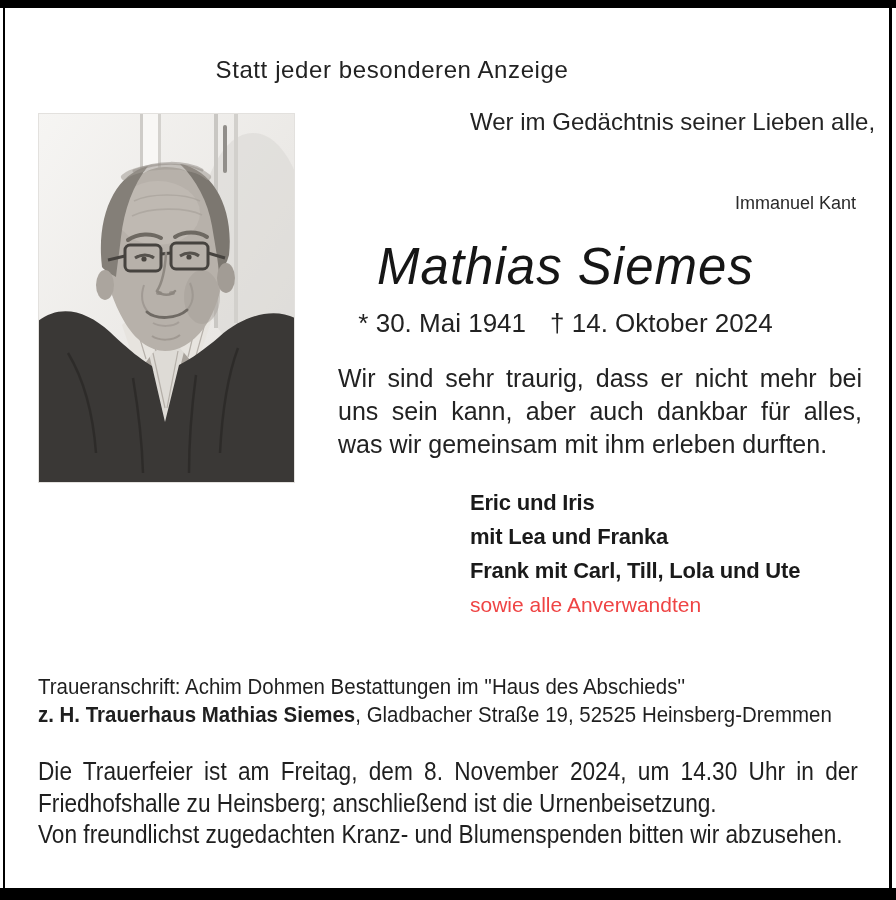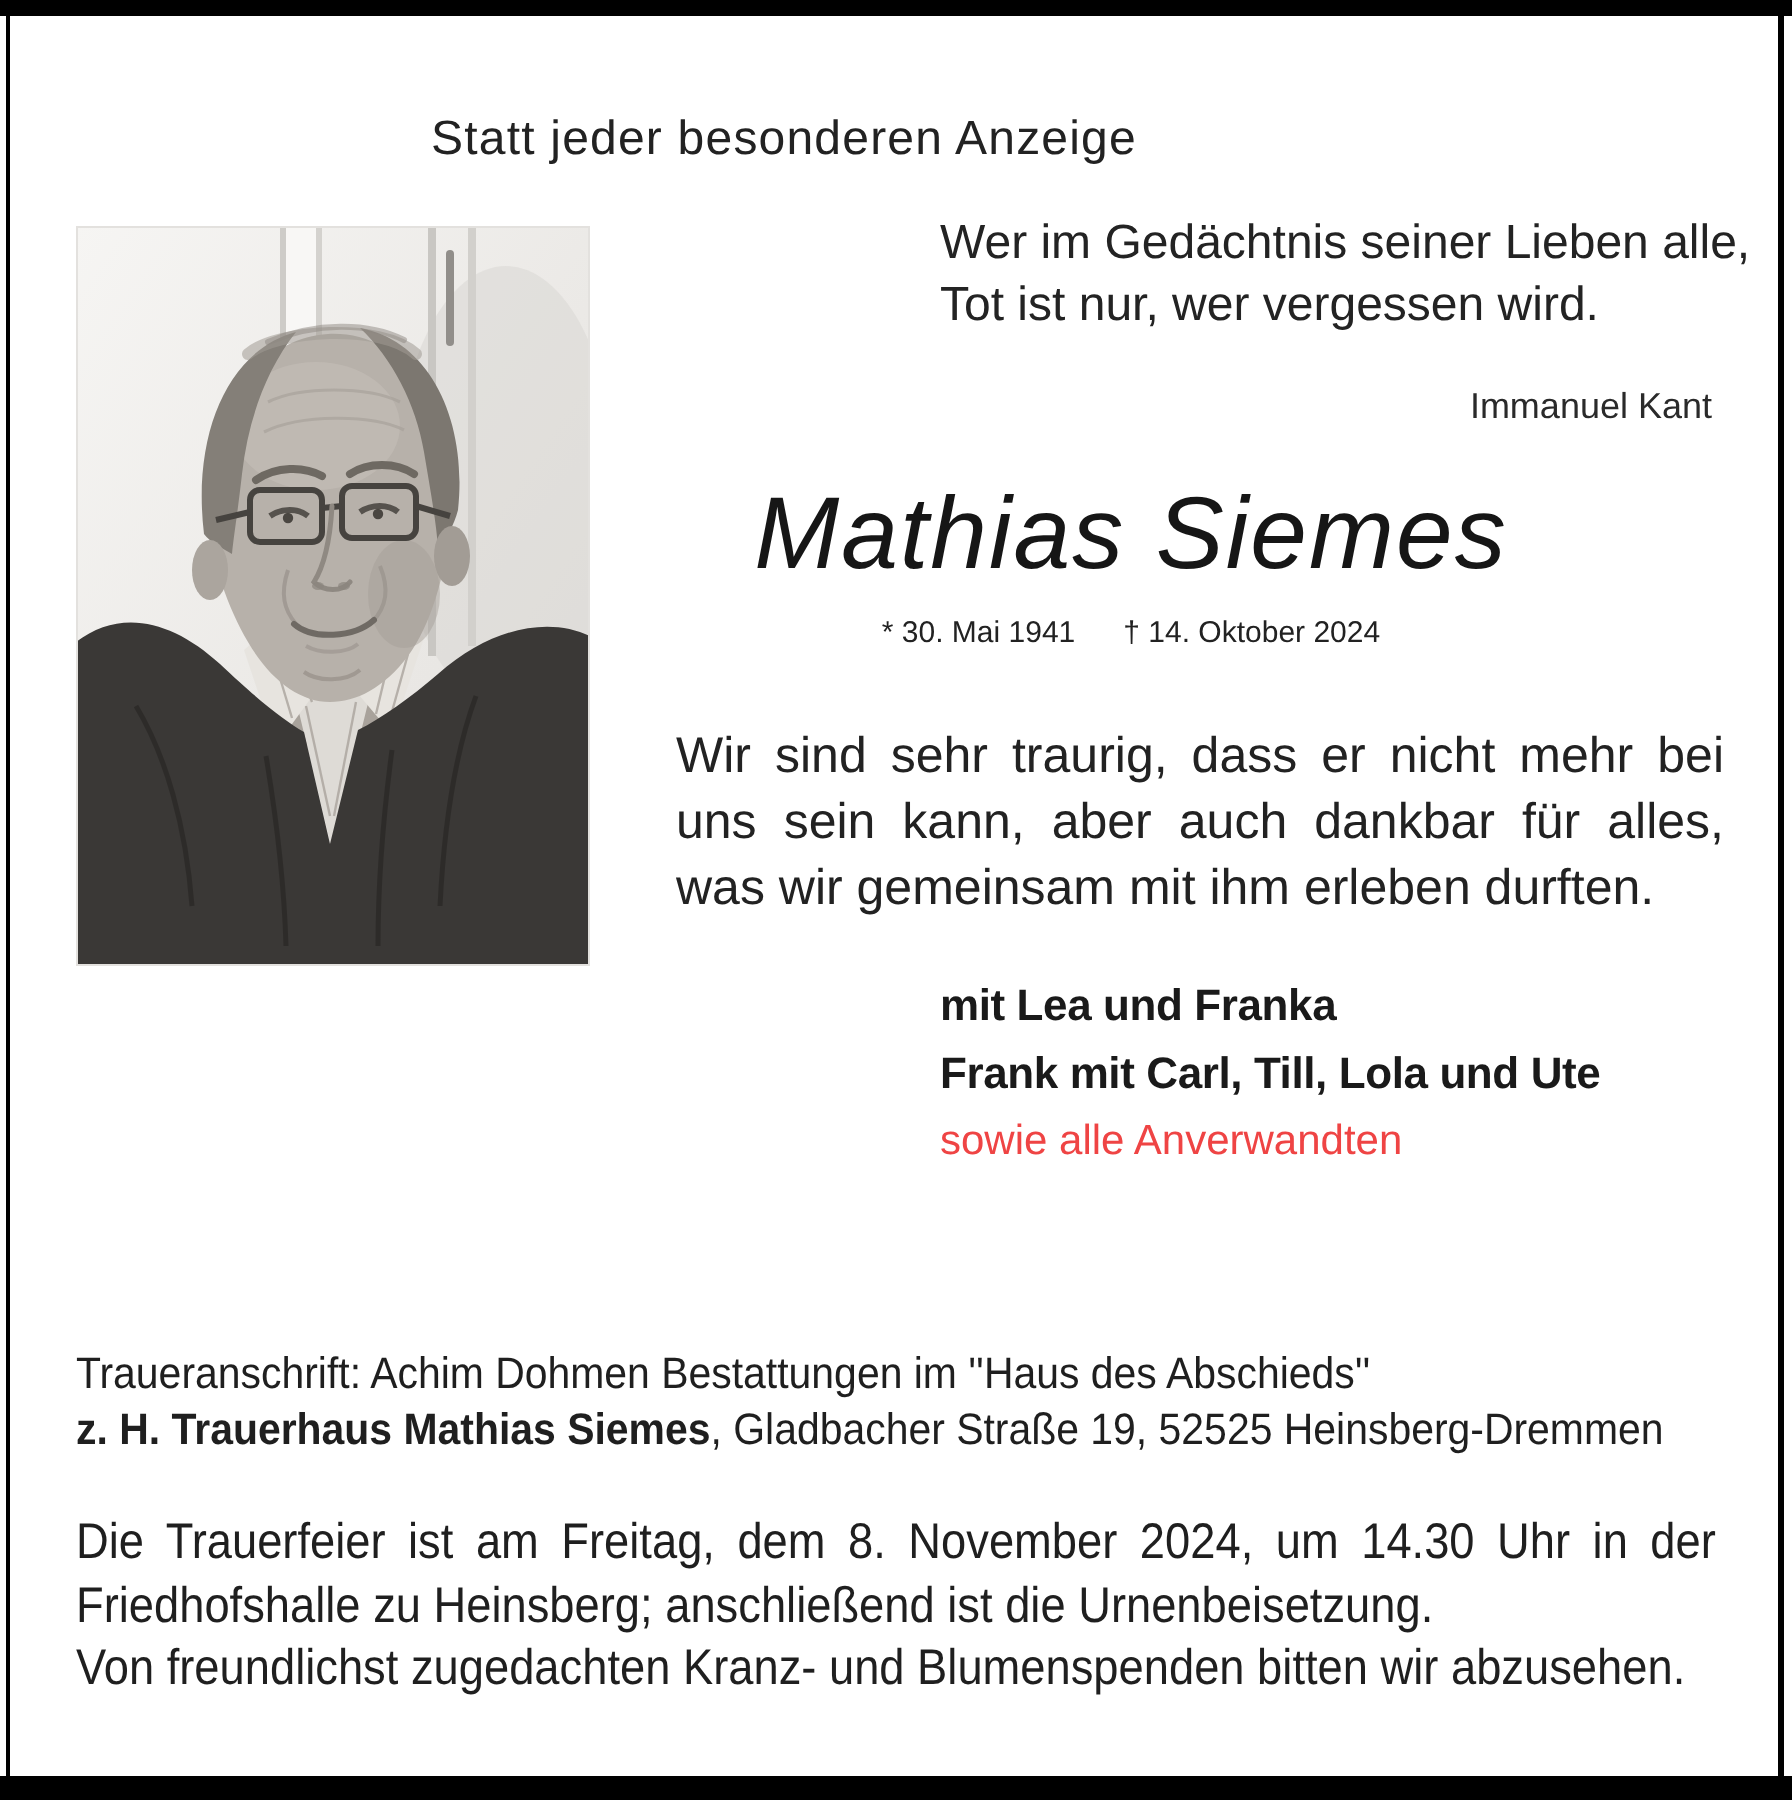--- a/index.html
+++ b/index.html
@@ -19,21 +19,21 @@
   }
 
   .portrait{position:absolute;left:38px;top:113px;width:257px;height:370px;}
   .portrait svg{display:block;width:100%;height:100%;}
 
   .quote{position:absolute;left:470px;top:106px;font-size:24px;line-height:31px;color:#232323;}
   .quote-attribution{position:absolute;right:40px;top:193px;font-size:18px;color:#2a2a2a;}
 
   .name-block{position:absolute;left:303px;top:237px;width:525px;text-align:center;}
   .deceased-name{font-size:51px;font-style:italic;letter-spacing:1px;line-height:60px;color:#161616;}
-  .dates{position:absolute;left:303px;top:308px;width:525px;text-align:center;font-size:15px;color:#222;}
+  .dates{position:absolute;left:303px;top:308px;width:525px;text-align:center;font-size:26px;color:#222;}
   .death-date{margin-left:24px;}
 
   .condolence{
     position:absolute;left:338px;top:362px;width:524px;
     font-size:25px;line-height:33px;text-align:justify;color:#222;
   }
 
   .mourners{position:absolute;left:470px;top:486px;font-size:22px;line-height:34px;color:#1a1a1a;}
   .mourners .bold{font-weight:bold;letter-spacing:-0.2px;}
   .mourners .reg{font-size:21px;color:#ef4444;}
@@ -148,34 +148,34 @@
     <path d="M109,199 C118,207 139,206 149,197" stroke="#6f6a64" stroke-width="3" fill="none" stroke-linecap="round"></path>
     <path d="M115,210 C122,214 135,214 141,209" stroke="#a09a93" stroke-width="2" fill="none" opacity="0.8"></path>
     <path d="M114,223 C121,228 135,228 142,222" stroke="#968f88" stroke-width="2" fill="none" opacity="0.7"></path>
 
     <rect x="0.5" y="0.5" width="256" height="369" fill="none" stroke="#e3e1de" stroke-width="1"></rect>
   </svg>
 </div>
 
 <div class="quote">
   <div>Wer im Gedächtnis seiner Lieben alle,</div>
-  <div>Tot ist nur, wer vergessen wird.</div>
 </div>
 <div class="quote-attribution">Immanuel Kant</div>
 
 <div class="name-block">
   <div class="deceased-name">Mathias Siemes</div>
 </div>
 <div class="dates">
   <span class="birth-date">* 30. Mai 1941</span><span class="death-date">† 14. Oktober 2024</span>
 </div>
 
 <div class="condolence">Wir sind sehr traurig, dass er nicht mehr bei uns sein kann, aber auch dankbar für alles, was wir gemeinsam mit ihm erleben durften.</div>
 
 <div class="mourners">
+  <div class="bold">Eric und Iris</div>
   <div class="bold">mit Lea und Franka</div>
   <div class="bold">Frank mit Carl, Till, Lola und Ute</div>
   <div class="reg">sowie alle Anverwandten</div>
 </div>
 
 <div class="address condensed">
   <div>Traueranschrift: Achim Dohmen Bestattungen im ''Haus des Abschieds''</div>
   <div><span class="b">z. H. Trauerhaus Mathias Siemes</span><span>, Gladbacher Straße 19, 52525 Heinsberg-Dremmen</span></div>
 </div>
 

